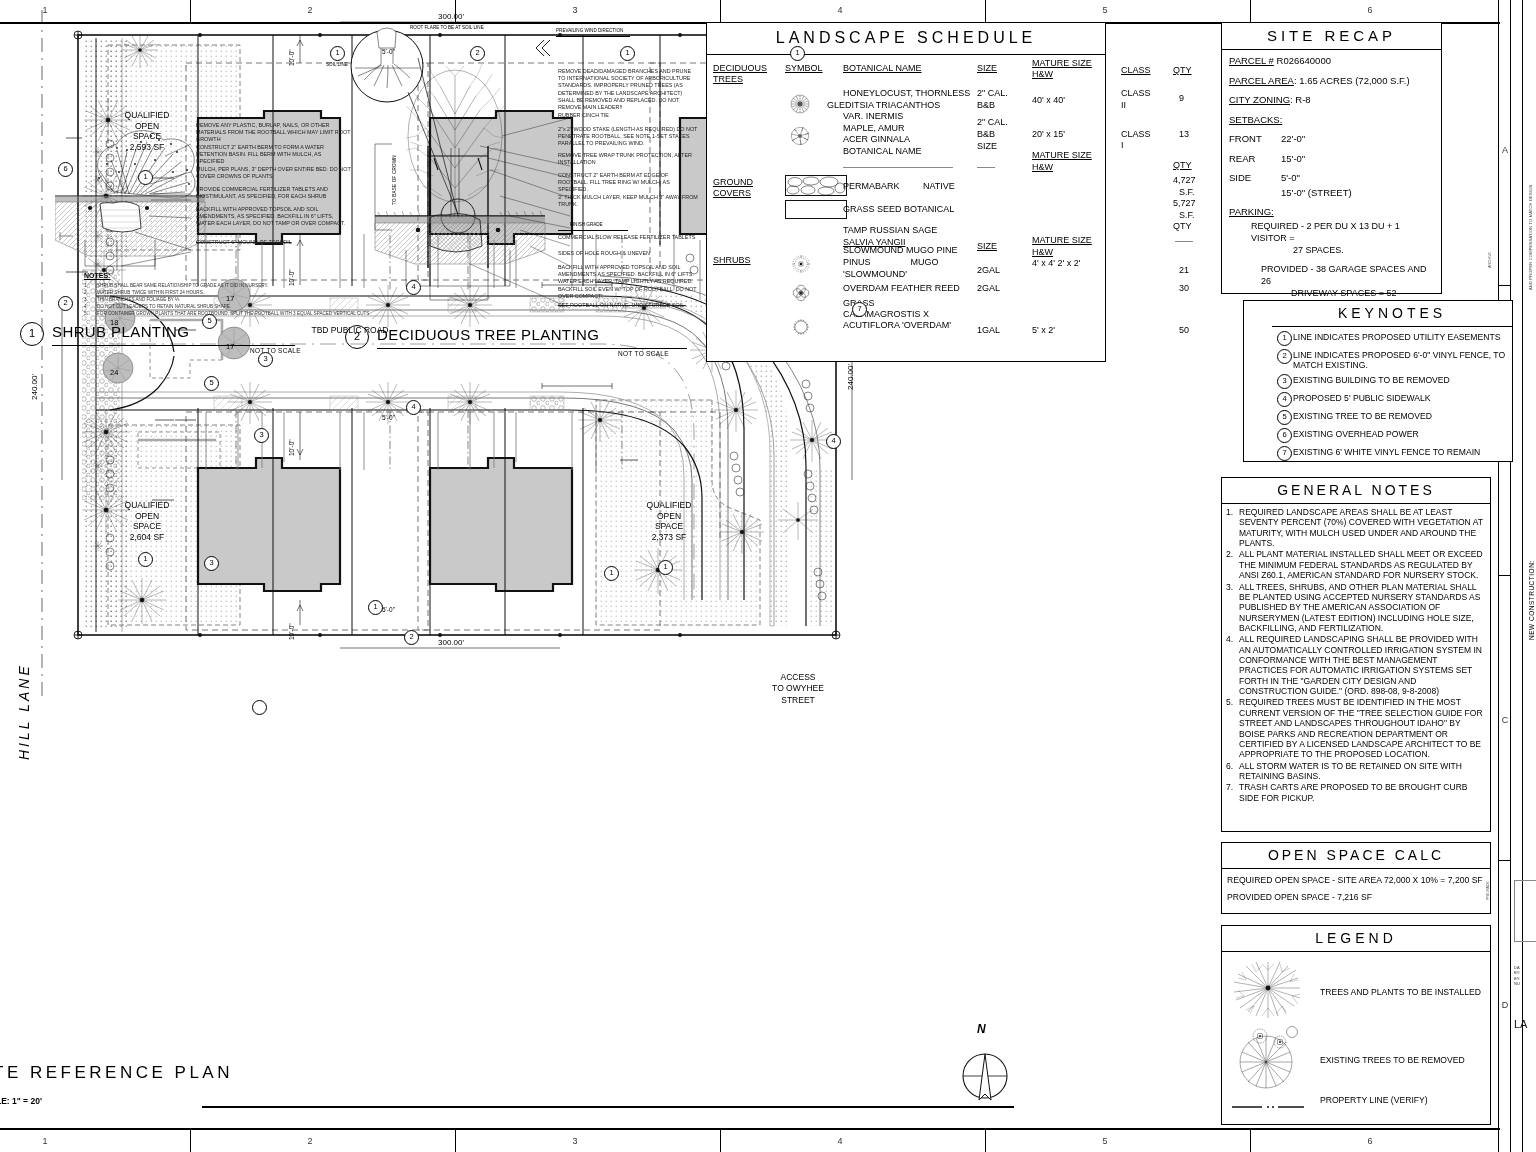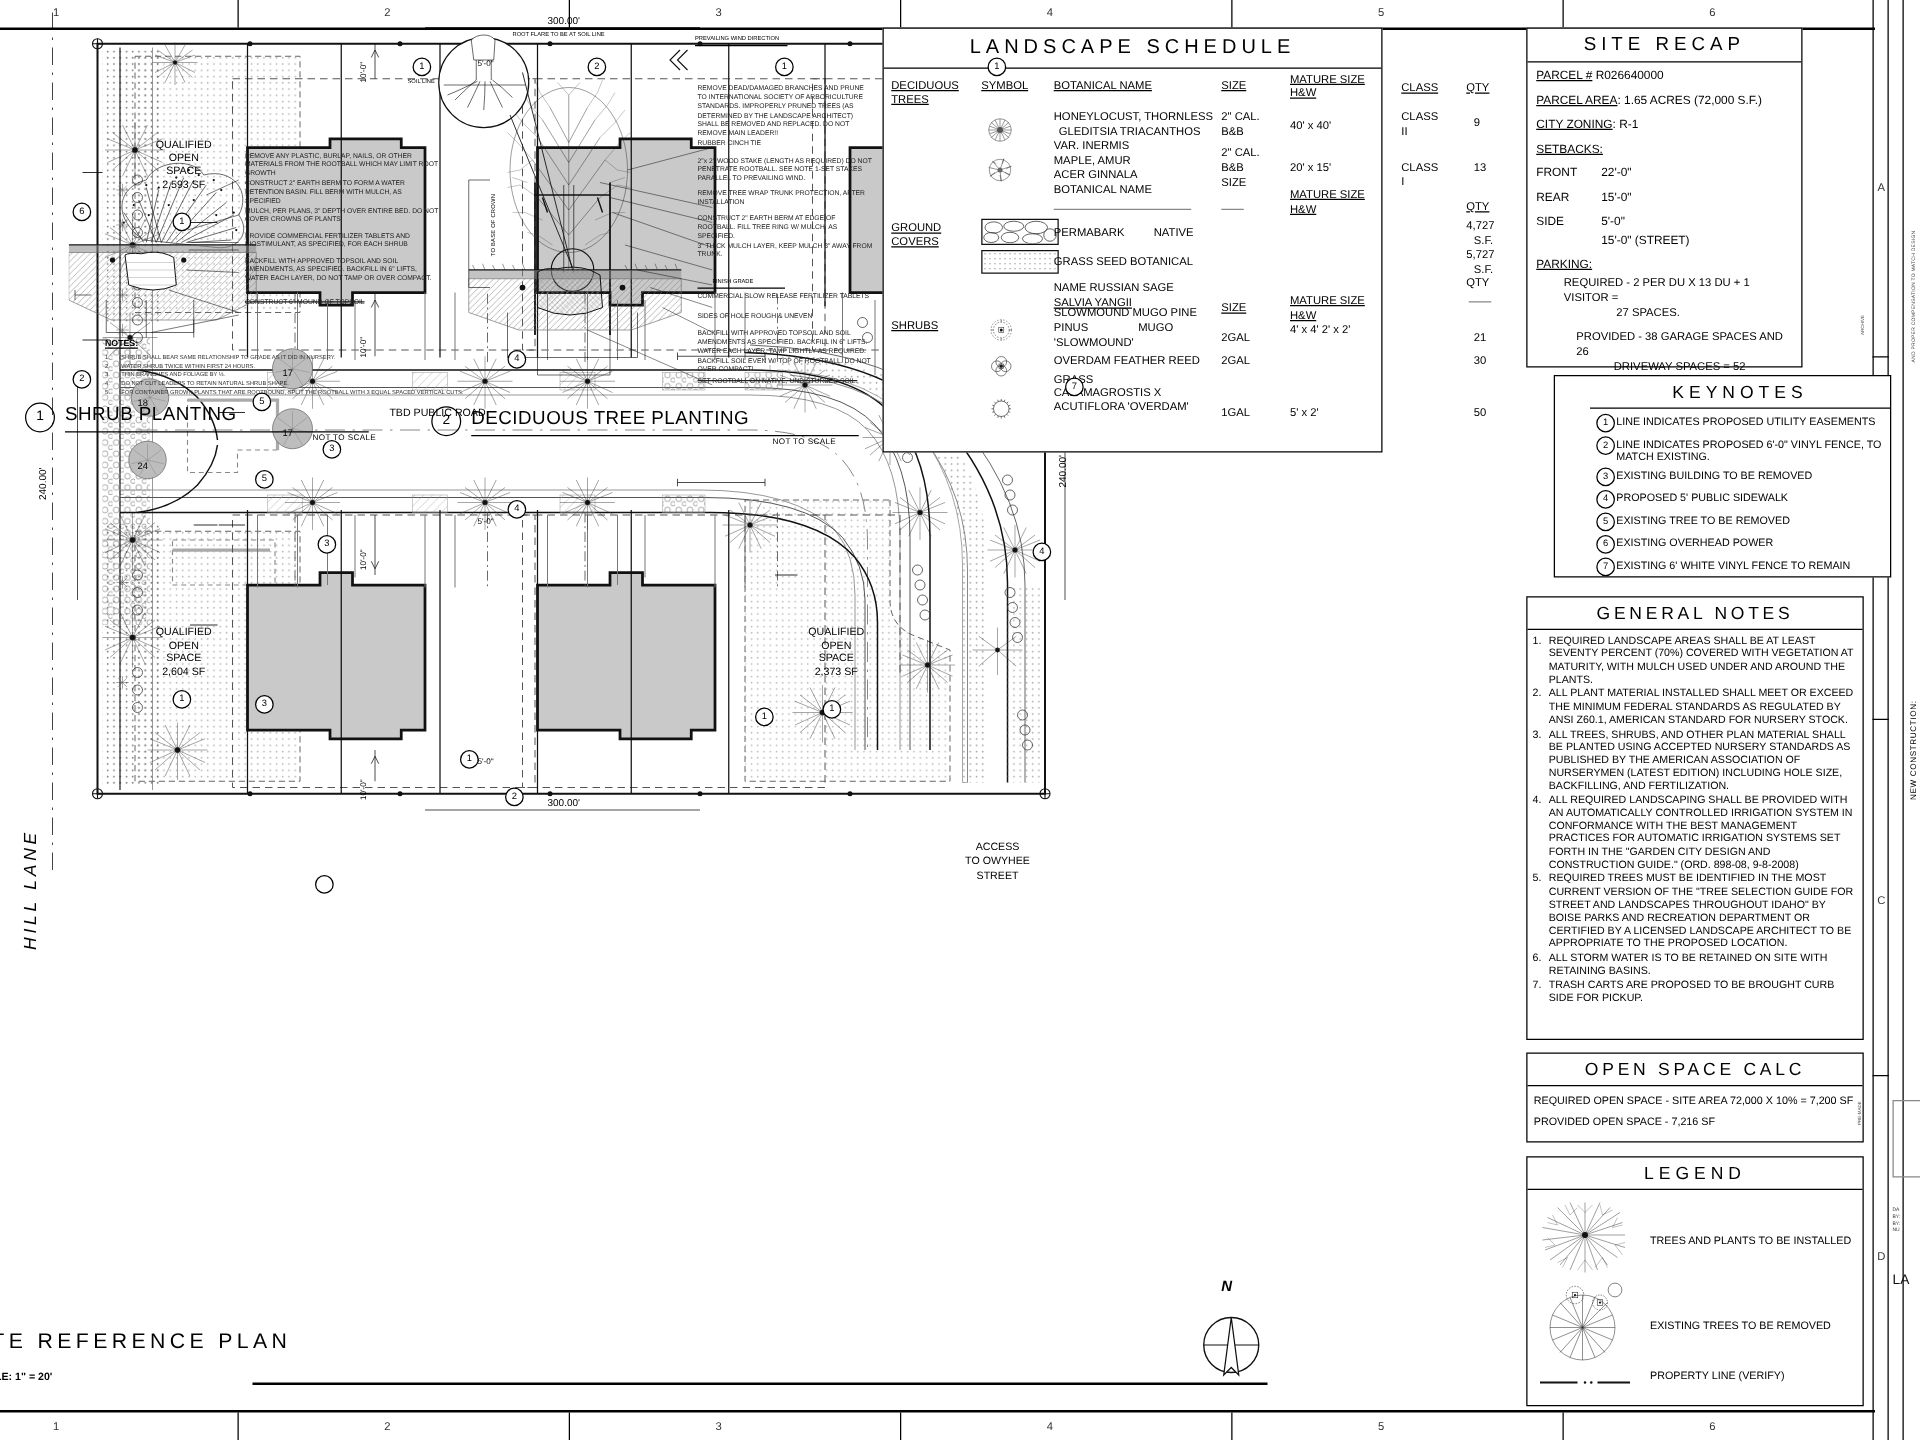--- a/index.html
+++ b/index.html
@@ -350,21 +350,21 @@
       <svg width="22" height="22" viewBox="0 0 22 22">
           <g stroke="#333" stroke-width="0.4" fill="none">
         <circle cx="11" cy="11" r="9"></circle>
         <path d="M11 11 L11 2 M11 11 L18 5 M11 11 L20 11 M11 11 L18 17 M11 11 L11 20 M11 11 L4 17 M11 11 L2 11 M11 11 L4 5
                  M11 11 L15 3 M11 11 L19 8 M11 11 L19 14 M11 11 L15 19 M11 11 L7 19 M11 11 L3 14 M11 11 L3 8 M11 11 L7 3"></path>
           </g>
         <circle cx="11" cy="11" r="2.4" fill="#555"></circle>
         </svg>
     </div>
     <div class="ls-cell" style="left:136px;top:33px;">HONEYLOCUST, THORNLESS</div>
-    <div class="ls-cell" style="left:140px;top:45px;">GLEDITSIA TRIACANTHOS</div>
+    <div class="ls-cell" style="left:120px;top:45px;">GLEDITSIA TRIACANTHOS</div>
     <div class="ls-cell" style="left:136px;top:56px;">VAR. INERMIS</div>
     <div class="ls-cell" style="left:270px;top:33px;">2" CAL.</div>
     <div class="ls-cell" style="left:270px;top:45px;">B&amp;B</div>
     <div class="ls-cell" style="left:325px;top:40px;">40' x 40'</div>
     <div class="ls-cell" style="left:414px;top:33px;">CLASS</div>
     <div class="ls-cell" style="left:414px;top:45px;">II</div>
     <div class="ls-cell" style="left:472px;top:38px;">9</div>
 
     <div class="ls-cell" style="left:82px;top:70px;">
       <svg width="22" height="22" viewBox="0 0 22 22">
@@ -408,21 +408,21 @@
     <div class="ls-cell" style="left:136px;top:126px;">PERMABARK</div>
     <div class="ls-cell" style="left:216px;top:126px;">NATIVE</div>
     <div class="ls-cell" style="left:466px;top:120px;">4,727</div>
     <div class="ls-cell" style="left:472px;top:132px;">S.F.</div>
 
     <div class="ls-cell hatch-dot" style="left:78px;top:145px;width:60px;height:17px;border:0.9px solid #111;"></div>
     <div class="ls-cell" style="left:136px;top:149px;">GRASS  SEED  BOTANICAL</div>
     <div class="ls-cell" style="left:466px;top:143px;">5,727</div>
     <div class="ls-cell" style="left:472px;top:155px;">S.F.</div>
 
-    <div class="ls-cell" style="left:136px;top:170px;">NAME RUSSIAN SAGE</div>
+    <div class="ls-cell" style="left:136px;top:170px;">TAMP RUSSIAN SAGE</div>
     <div class="ls-cell hdr" style="left:136px;top:182px;">SALVIA YANGII</div>
     <div class="ls-cell hdr" style="left:270px;top:186px;">SIZE</div>
     <div class="ls-cell hdr" style="left:325px;top:180px;">MATURE SIZE</div>
     <div class="ls-cell hdr" style="left:325px;top:192px;">H&amp;W</div>
     <div class="ls-cell" style="left:466px;top:166px;">QTY</div>
     <div class="ln" style="left:468px;top:186px;width:18px;height:1px;background:#888;"></div>
 
     <div class="ls-cell" style="left:136px;top:190px;">SLOWMOUND  MUGO  PINE</div>
     <div class="ls-cell" style="left:136px;top:202px;white-space:pre;">PINUS                MUGO</div>
     <div class="ls-cell" style="left:136px;top:214px;">'SLOWMOUND'</div>
@@ -483,21 +483,21 @@
     <div class="sr-line">
       <span class="u">PARCEL #</span>
       <span>R026640000</span>
     </div>
     <div class="sr-line">
       <span class="u">PARCEL AREA</span><span>:</span>
       <span>1.65 ACRES (72,000 S.F.)</span>
     </div>
     <div class="sr-line">
       <span class="u">CITY ZONING</span><span>:</span>
-      <span>R-1</span>
+      <span>R-8</span>
     </div>
     <div class="sr-line">
       <span class="u">SETBACKS:</span>
     </div>
     <div class="sr-row sr-indent">
       <span class="lbl">FRONT</span>
       <span>22'-0"</span>
     </div>
     <div class="sr-row sr-indent">
       <span class="lbl">REAR</span>

